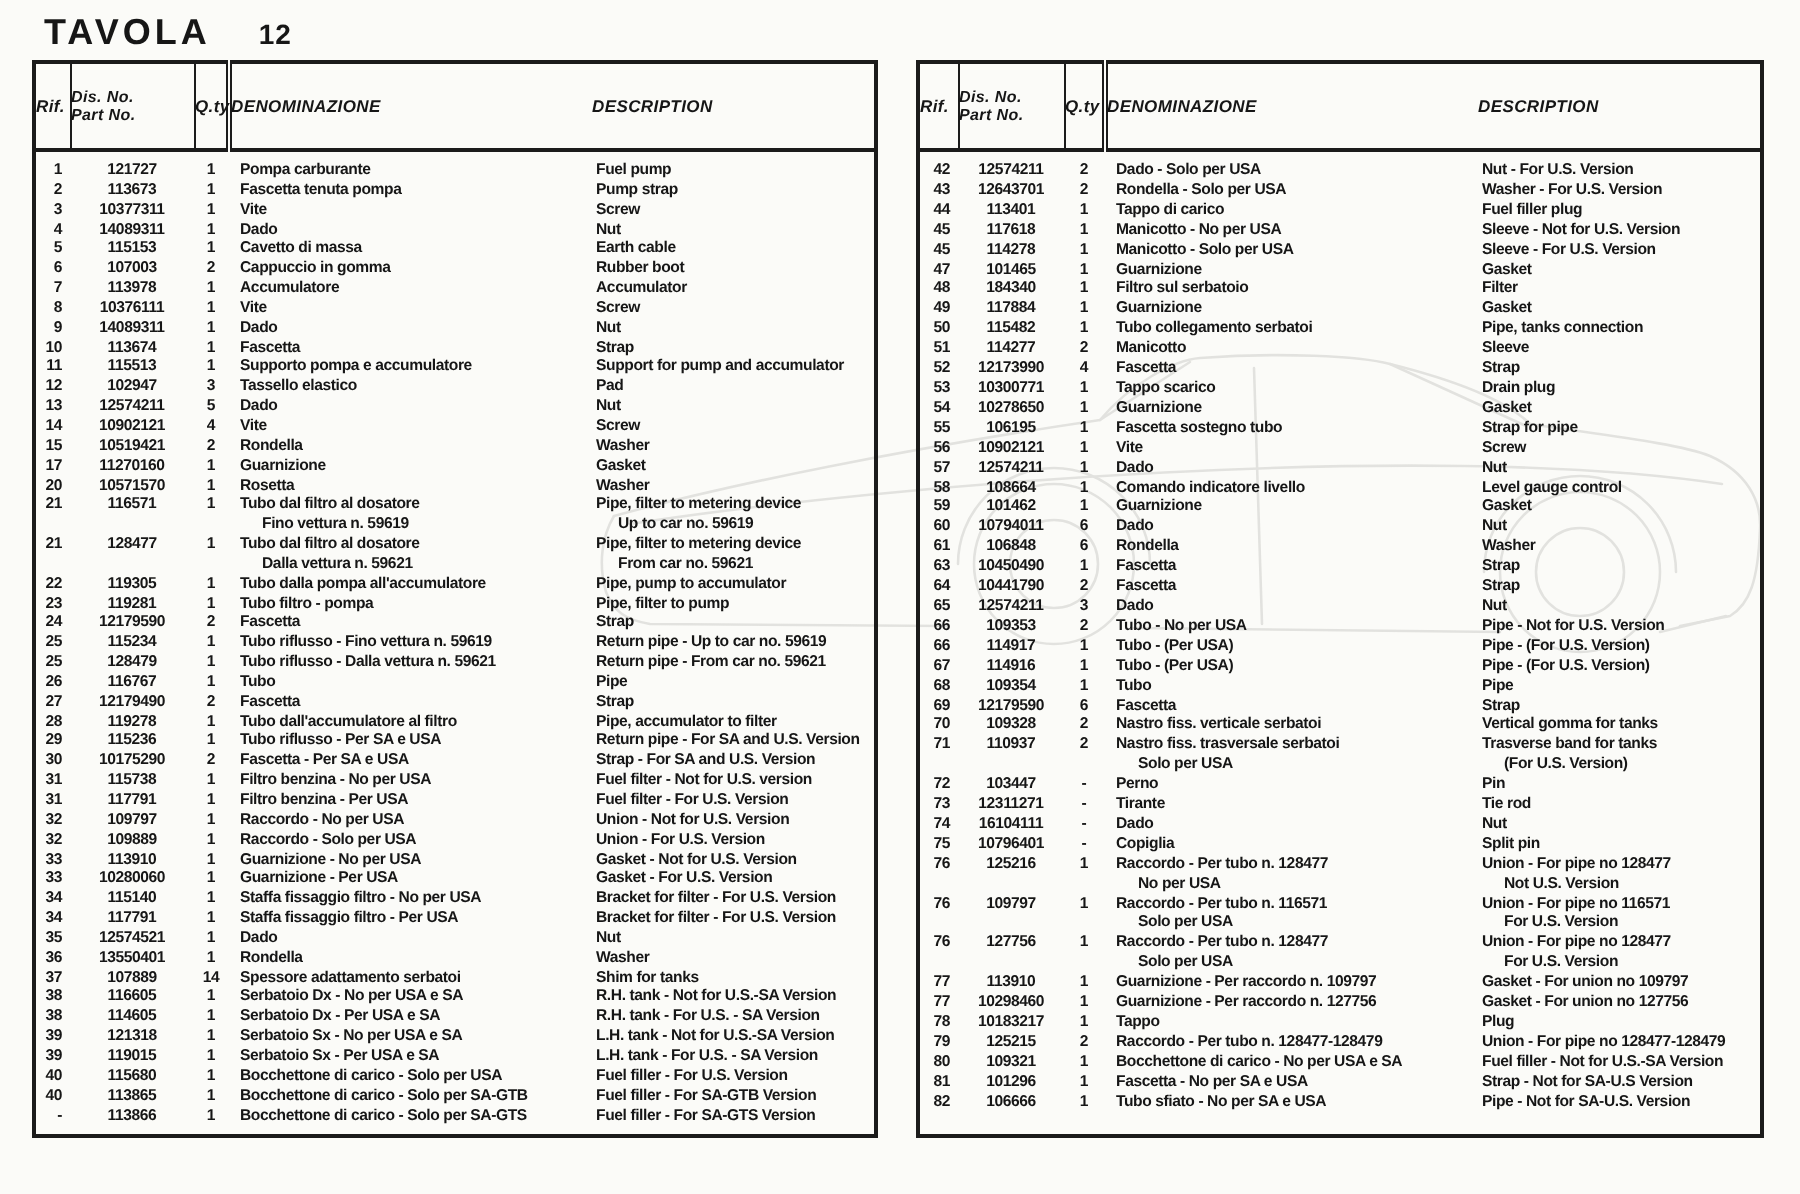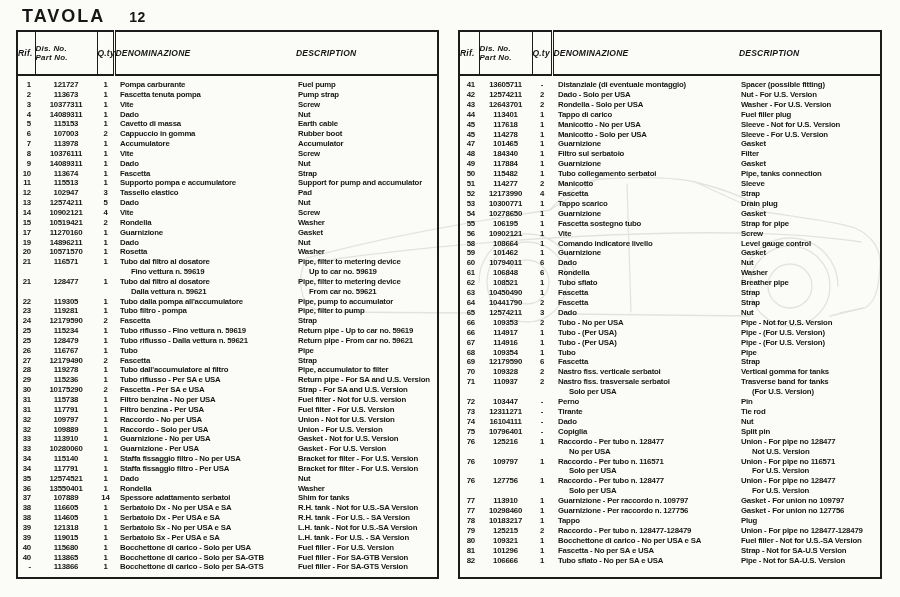--- a/index.html
+++ b/index.html
@@ -269,31 +269,20 @@
           <td class="part">11270160</td>
           <td class="qty">1</td>
           <td class="den">
             <div class="line">Guarnizione</div>
           </td>
           <td class="desc">
             <div class="line">Gasket</div>
           </td>
         </tr>
         <tr>
-          <td class="rif">19</td>
-          <td class="part">14896211</td>
-          <td class="qty">1</td>
-          <td class="den">
-            <div class="line">Dado</div>
-          </td>
-          <td class="desc">
-            <div class="line">Nut</div>
-          </td>
-        </tr>
-        <tr>
           <td class="rif">20</td>
           <td class="part">10571570</td>
           <td class="qty">1</td>
           <td class="den">
             <div class="line">Rosetta</div>
           </td>
           <td class="desc">
             <div class="line">Washer</div>
           </td>
         </tr>
@@ -649,31 +638,20 @@
           <div class="hline">Dis. No.</div>
           <div class="hline">Part No.</div>
         </th>
         <th class="c-qty">Q.ty</th>
         <th>DENOMINAZIONE</th>
         <th>DESCRIPTION</th>
       </tr>
     </thead>
     <tbody id="tbody-right">
         <tr>
-          <td class="rif">41</td>
-          <td class="part">13605711</td>
-          <td class="qty">-</td>
-          <td class="den">
-            <div class="line">Distanziale (di eventuale montaggio)</div>
-          </td>
-          <td class="desc">
-            <div class="line">Spacer (possible fitting)</div>
-          </td>
-        </tr>
-        <tr>
           <td class="rif">42</td>
           <td class="part">12574211</td>
           <td class="qty">2</td>
           <td class="den">
             <div class="line">Dado - Solo per USA</div>
           </td>
           <td class="desc">
             <div class="line">Nut - For U.S. Version</div>
           </td>
         </tr>
@@ -825,20 +803,31 @@
           <td class="part">10902121</td>
           <td class="qty">1</td>
           <td class="den">
             <div class="line">Vite</div>
           </td>
           <td class="desc">
             <div class="line">Screw</div>
           </td>
         </tr>
         <tr>
+          <td class="rif">57</td>
+          <td class="part">12574211</td>
+          <td class="qty">1</td>
+          <td class="den">
+            <div class="line">Dado</div>
+          </td>
+          <td class="desc">
+            <div class="line">Nut</div>
+          </td>
+        </tr>
+        <tr>
           <td class="rif">58</td>
           <td class="part">108664</td>
           <td class="qty">1</td>
           <td class="den">
             <div class="line">Comando indicatore livello</div>
           </td>
           <td class="desc">
             <div class="line">Level gauge control</div>
           </td>
         </tr>
@@ -866,31 +855,20 @@
         </tr>
         <tr>
           <td class="rif">61</td>
           <td class="part">106848</td>
           <td class="qty">6</td>
           <td class="den">
             <div class="line">Rondella</div>
           </td>
           <td class="desc">
             <div class="line">Washer</div>
-          </td>
-        </tr>
-        <tr>
-          <td class="rif">62</td>
-          <td class="part">108521</td>
-          <td class="qty">1</td>
-          <td class="den">
-            <div class="line">Tubo sfiato</div>
-          </td>
-          <td class="desc">
-            <div class="line">Breather pipe</div>
           </td>
         </tr>
         <tr>
           <td class="rif">63</td>
           <td class="part">10450490</td>
           <td class="qty">1</td>
           <td class="den">
             <div class="line">Fascetta</div>
           </td>
           <td class="desc">

